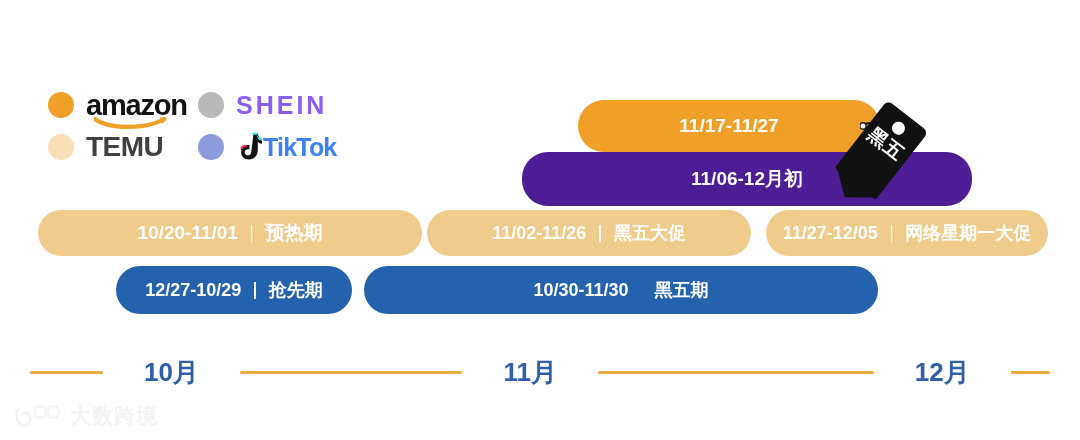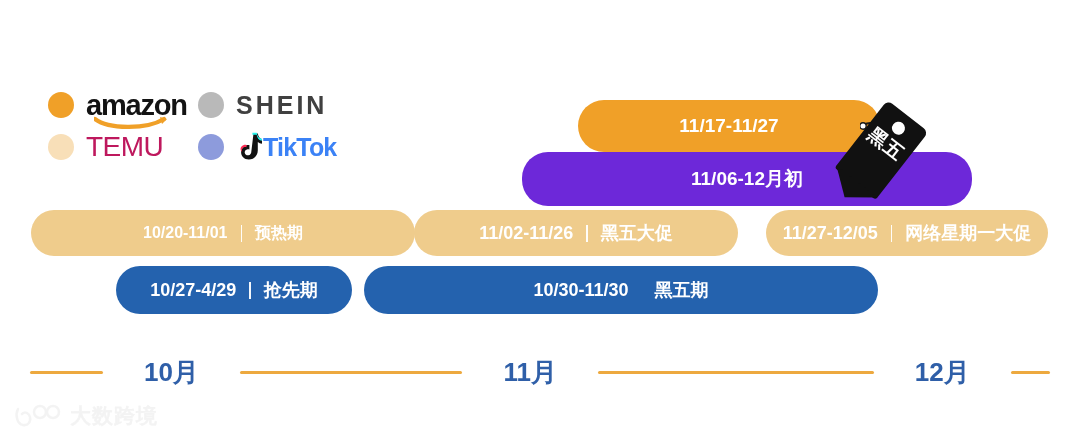--- a/index.html
+++ b/index.html
@@ -29,26 +29,26 @@
     position: relative;
     font-size: 29px; font-weight: bold; letter-spacing: -1.2px;
     color: #131313; line-height: 1;
   }
   .amazon-smile {
     position: absolute; left: 8px; bottom: -9px; width: 74px; height: 13px;
   }
 
   .shein-wordmark {
     font-size: 25px; font-weight: bold; letter-spacing: 3px;
+    color: #8b5cf6; line-height: 1;
+  }
+
+  .temu-wordmark {
+    font-size: 28px; font-weight: bold; letter-spacing: -0.5px;
     color: #404040; line-height: 1;
-  }
-
-  .temu-wordmark {
-    font-size: 28px; font-weight: normal; letter-spacing: -0.5px;
-    color: #be185d; line-height: 1;
   }
 
   .tiktok-note { width: 26px; height: 30px; }
   .tiktok-wordmark {
     font-size: 25px; font-weight: bold; letter-spacing: -0.8px;
     color: #3b82f6; line-height: 1; margin-left: 1px;
   }
 
   
   .bar {
@@ -56,33 +56,33 @@
     display: flex; justify-content: center;
     color: #ffffff;
     white-space: nowrap;
   }
   .bar .label { display: flex; align-items: center; }
   .sep { display: inline-block; width: 1.5px; height: 17px; background: #ffffff;
          margin: 0 13px; opacity: .95; }
   .gap { display: inline-block; width: 26px; }
 
   .bar.orange { background: #F0A028; border-radius: 26px; }
-  .bar.grey   { background: #6d28d9; border-radius: 26px; }
+  .bar.grey   { background: #4c1d95; border-radius: 26px; }
   .bar.tan    { background: #EFCC8C; border-radius: 24px; }
   .bar.blue   { background: #2462AE; border-radius: 24px; }
 
   .txt-date { font-weight: bold; }
   .txt-name { font-weight: bold; font-family: Liberation Serif, serif; }
 
   
   #bar-orange { left: 578px; top: 100px; width: 302px; height: 52px; font-size: 19px; }
   #bar-grey   { left: 522px; top: 152px; width: 450px; height: 54px; font-size: 19px; }
 
-  #bar-tan-1  { left: 31px;  top: 210px; width: 384px; height: 46px; font-size: 16px; }
-  #bar-tan-2  { left: 414px; top: 210px; width: 324px; height: 46px; font-size: 18px; }
+  #bar-tan-1  { left: 38px;  top: 210px; width: 384px; height: 46px; font-size: 19px; }
+  #bar-tan-2  { left: 427px; top: 210px; width: 324px; height: 46px; font-size: 18px; }
   #bar-tan-3  { left: 766px; top: 210px; width: 282px; height: 46px; font-size: 18px; }
 
   #bar-blue-1 { left: 116px; top: 266px; width: 236px; height: 48px; font-size: 18px; }
   #bar-blue-2 { left: 364px; top: 266px; width: 514px; height: 48px; font-size: 18px; }
 
   
   .tag-wrap { position: absolute; left: 852px; top: 96px; width: 120px; height: 120px; }
   .tag-string { position: absolute; left: 8px; top: 23px; width: 34px; height: 14px; }
   .tag-body {
     position: absolute; left: 30px; top: 20px;
@@ -216,21 +216,21 @@
   <div class="bar tan" id="bar-tan-3">
     <span class="label">
       <span class="txt-date">11/27-12/05</span>
       <span class="sep"></span>
       <span class="txt-name">网络星期一大促</span>
     </span>
   </div>
 
   <div class="bar blue" id="bar-blue-1">
     <span class="label">
-      <span class="txt-date">10/27-4/29</span>
+      <span class="txt-date">12/27-10/29</span>
       <span class="sep"></span>
       <span class="txt-name">抢先期</span>
     </span>
   </div>
 
   <div class="bar blue" id="bar-blue-2">
     <span class="label">
       <span class="txt-date">10/30-11/30</span>
       <span class="gap"></span>
       <span class="txt-name">黑五期</span>

